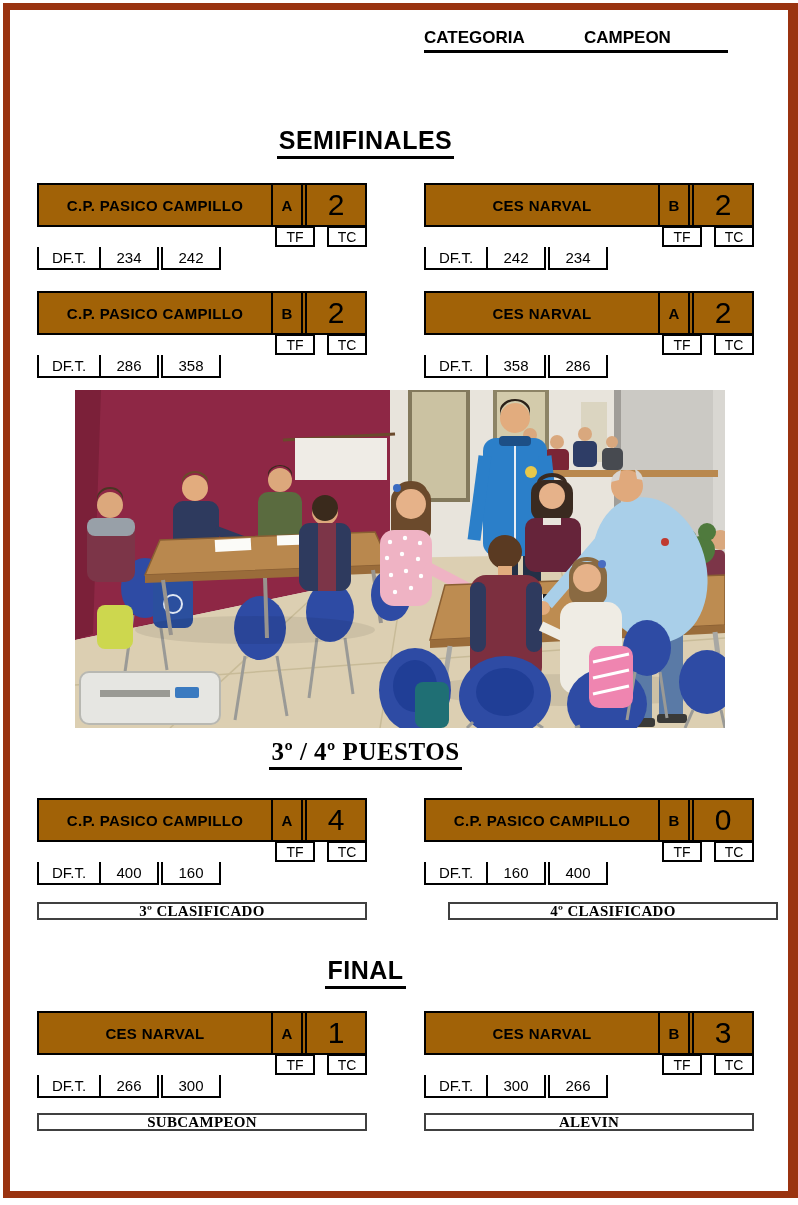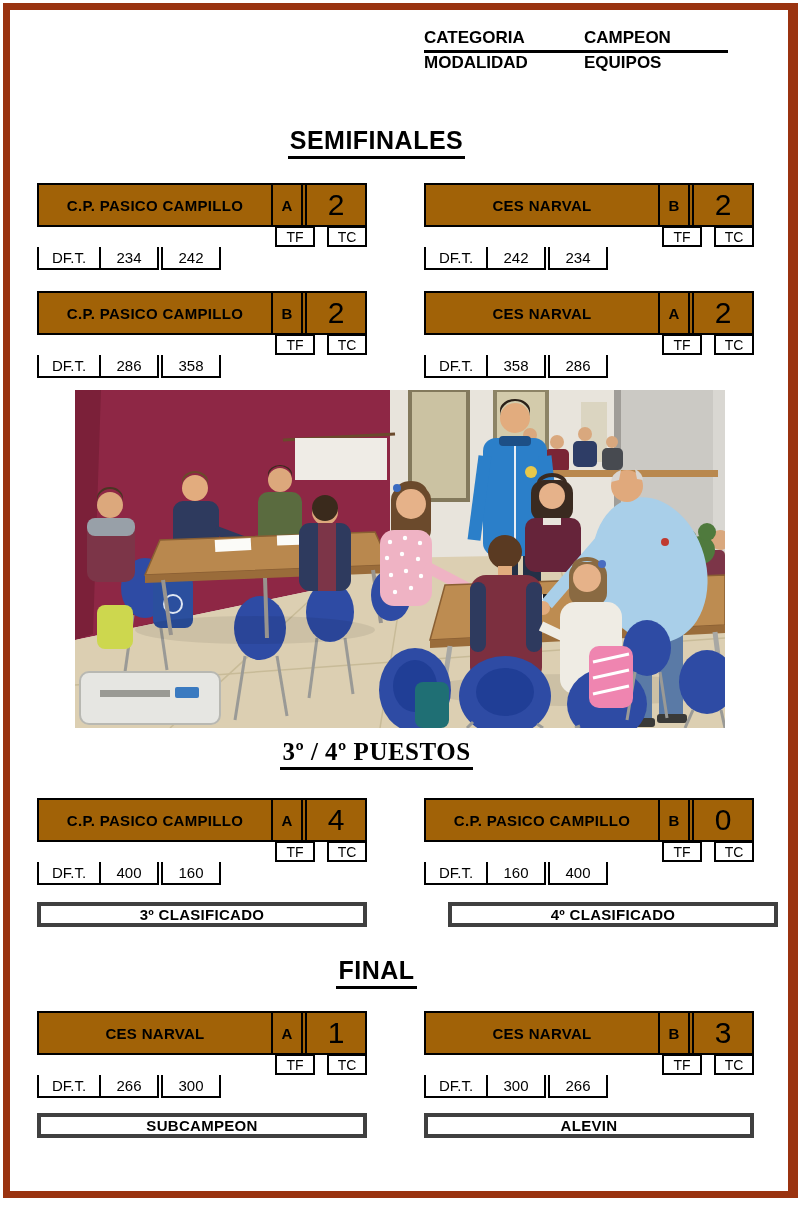--- a/index.html
+++ b/index.html
@@ -13,21 +13,21 @@
     position:absolute; left:3px; top:3px; right:0; bottom:7px;
     border:7px solid #9a3310; border-right-width:10px; pointer-events:none; z-index:50;
   }
   
   .hdr { position:absolute; left:424px; top:28px; width:304px; font-size:17px; font-weight:bold; }
   .hdr-row { display:flex; height:25px; align-items:flex-start; }
   .hdr-row.first { border-bottom:3px solid #000; }
   .hdr-label { width:160px; }
   .hdr-value { flex:1; }
   
-  .sec-title { position:absolute; left:11px; width:731px; text-align:center; }
+  .sec-title { position:absolute; left:0; width:731px; text-align:center; }
   .sec-title span {
     display:inline-block; font-size:25px; font-weight:bold;
     border-bottom:3px solid #000; padding:0 2px 1px 2px; letter-spacing:0.5px;
   }
   
   .match { position:absolute; width:330px; }
   .m-row1 { display:flex; height:44px; border:2px solid #000; background:#a16207; }
   .m-team {
     flex:1; display:flex; align-items:center; justify-content:center;
     font-weight:bold; font-size:15px; letter-spacing:0.3px; white-space:nowrap;
@@ -51,41 +51,37 @@
     width:62px; border-left:2px solid #000; border-bottom:2px solid #000;
     font-size:15px; display:flex; align-items:center; justify-content:center;
   }
   .m-row3 .val {
     width:60px; border:2px solid #000; border-top:none; font-size:15px;
     display:flex; align-items:center; justify-content:center;
   }
   .m-row3 .val.tc { margin-left:2px; border-left:2px solid #000; }
   
   .result-box {
-    position:absolute; width:330px; height:25px; border:4px solid #404040;
+    position:absolute; width:330px; height:18px; border:2px solid #404040;
     display:flex; align-items:center; justify-content:center;
-    font-weight:bold; font-size:15px; letter-spacing:0.3px;
+    font-weight:bold; font-size:15px; letter-spacing:0.3px;font-family:Liberation Serif, serif;
   }
   
   .photo { position:absolute; left:75px; top:390px; width:650px; height:338px; }
   .photo svg { display:block; }
 </style>
 </head>
 <body>
 
 <div class="frame" style="border-color: rgb(154, 51, 16);"></div>
 
 <div class="hdr">
   <div class="hdr-row first">
     <div class="hdr-label">CATEGORIA</div>
     <div class="hdr-value">CAMPEON</div>
-  </div>
-  <div class="hdr-row">
-    <div class="hdr-label">MODALIDAD</div>
-    <div class="hdr-value">EQUIPOS</div>
   </div>
 </div>
 
 <div class="sec-title" style="top:126px;">
   <span>SEMIFINALES</span>
 </div>
 
 <div class="match" style="left:37px; top:183px;">
   <div class="m-row1">
     <div class="m-team">C.P. PASICO CAMPILLO</div>

